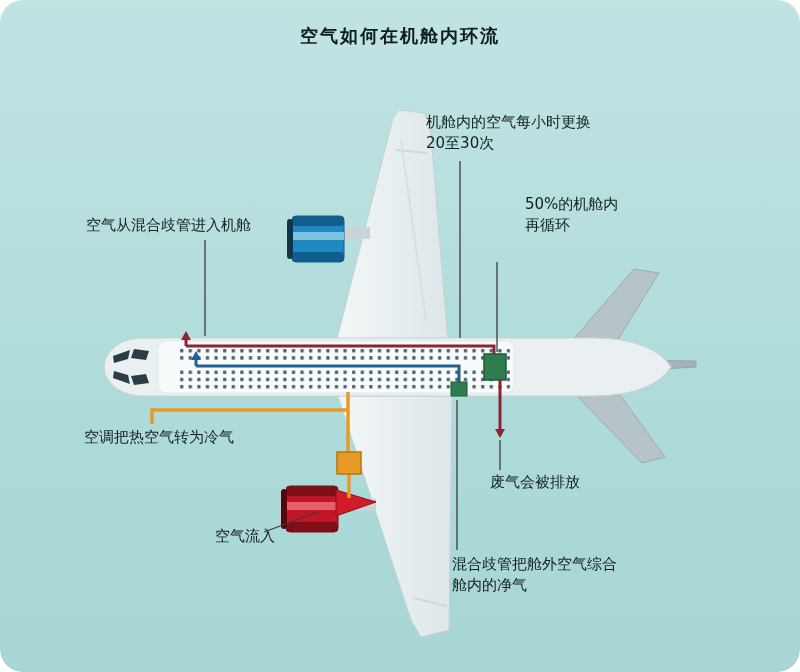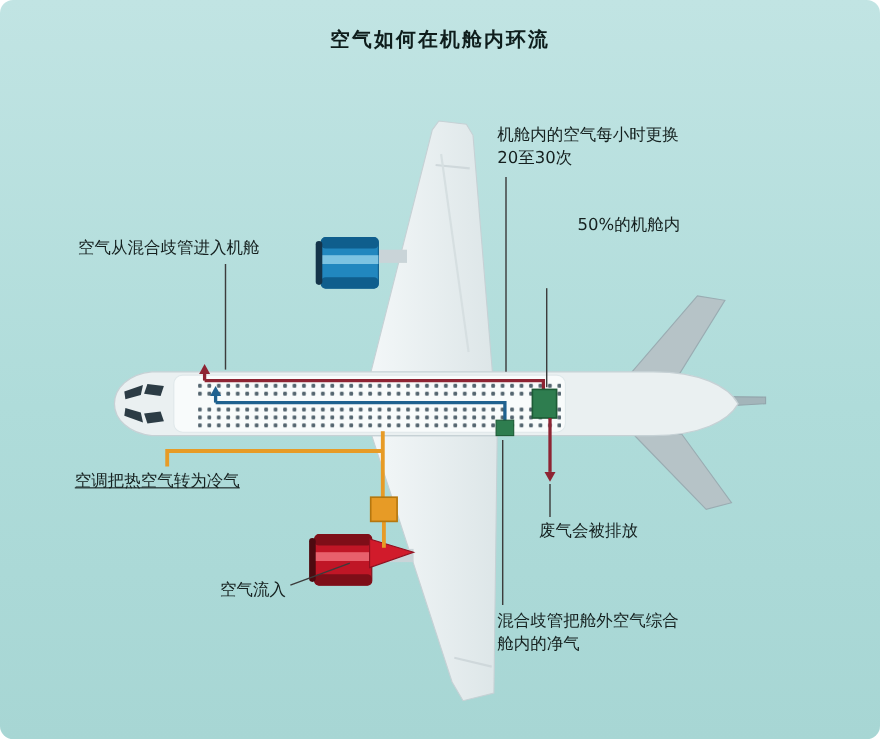--- a/index.html
+++ b/index.html
@@ -1,16 +1,16 @@
 <!DOCTYPE html>
 <html><head>
 <meta charset="utf-8">
 <style>
   html,body{margin:0;padding:0;background:#ffffff;font-family:"DejaVu Sans",sans-serif;}
-  .canvas{position:relative;width:800px;height:672px;border-radius:12px;overflow:hidden;
+  .canvas{position:relative;width:800px;height:672px;border-radius:23px;overflow:hidden;
           background:linear-gradient(180deg,#c1e4e3 0%,#afdcda 55%,#a7d6d4 100%);}
   .title{position:absolute;top:24px;left:0;width:100%;text-align:center;margin:0;
          font-size:18px;font-weight:bold;color:#0e1d1c;letter-spacing:2px;}
   .diagram{position:absolute;left:0;top:0;width:800px;height:672px;}
   .label{position:absolute;font-size:15px;color:#15201f;line-height:21px;}
   .label span{display:block;}
 </style>
 </head>
 <body>
 
@@ -108,38 +108,39 @@
       <line x1="497" y1="262" x2="497" y2="352"></line>
       <line x1="205" y1="240" x2="205" y2="336"></line>
       <line x1="264" y1="532" x2="318" y2="512"></line>
       <line x1="500" y1="440" x2="500" y2="470"></line>
       <line x1="457" y1="400" x2="457" y2="550"></line>
     </g>
   </svg>
 
   <h1 class="title">空气如何在机舱内环流</h1>
 
-  <div class="label" style="left:452px;top:112px;width:250px;">
+  <div class="label" style="left:426px;top:112px;width:250px;">
     <span>机舱内的空气每小时更换</span>
     <span>20至30次</span>
   </div>
 
   <div class="label" style="left:505px;top:194px;width:180px;margin-left:20px;">
     <span>50%的机舱内</span>
+    <span>再循环</span>
   </div>
 
-  <div class="label" style="left:71px;top:215px;width:260px;">
+  <div class="label" style="left:86px;top:215px;width:260px;">
     <span>空气从混合歧管进入机舱</span>
   </div>
 
-  <div class="label" style="left:68px;top:427px;width:240px;text-decoration:underline;">
+  <div class="label" style="left:84px;top:427px;width:240px;">
     <span>空调把热空气转为冷气</span>
   </div>
 
-  <div class="label" style="left:200px;top:526px;width:120px;">
+  <div class="label" style="left:215px;top:526px;width:120px;">
     <span>空气流入</span>
   </div>
 
   <div class="label" style="left:452px;top:554px;width:260px;">
     <span>混合歧管把舱外空气综合</span>
     <span>舱内的净气</span>
   </div>
 
   <div class="label" style="left:490px;top:472px;width:160px;">
     <span>废气会被排放</span>

